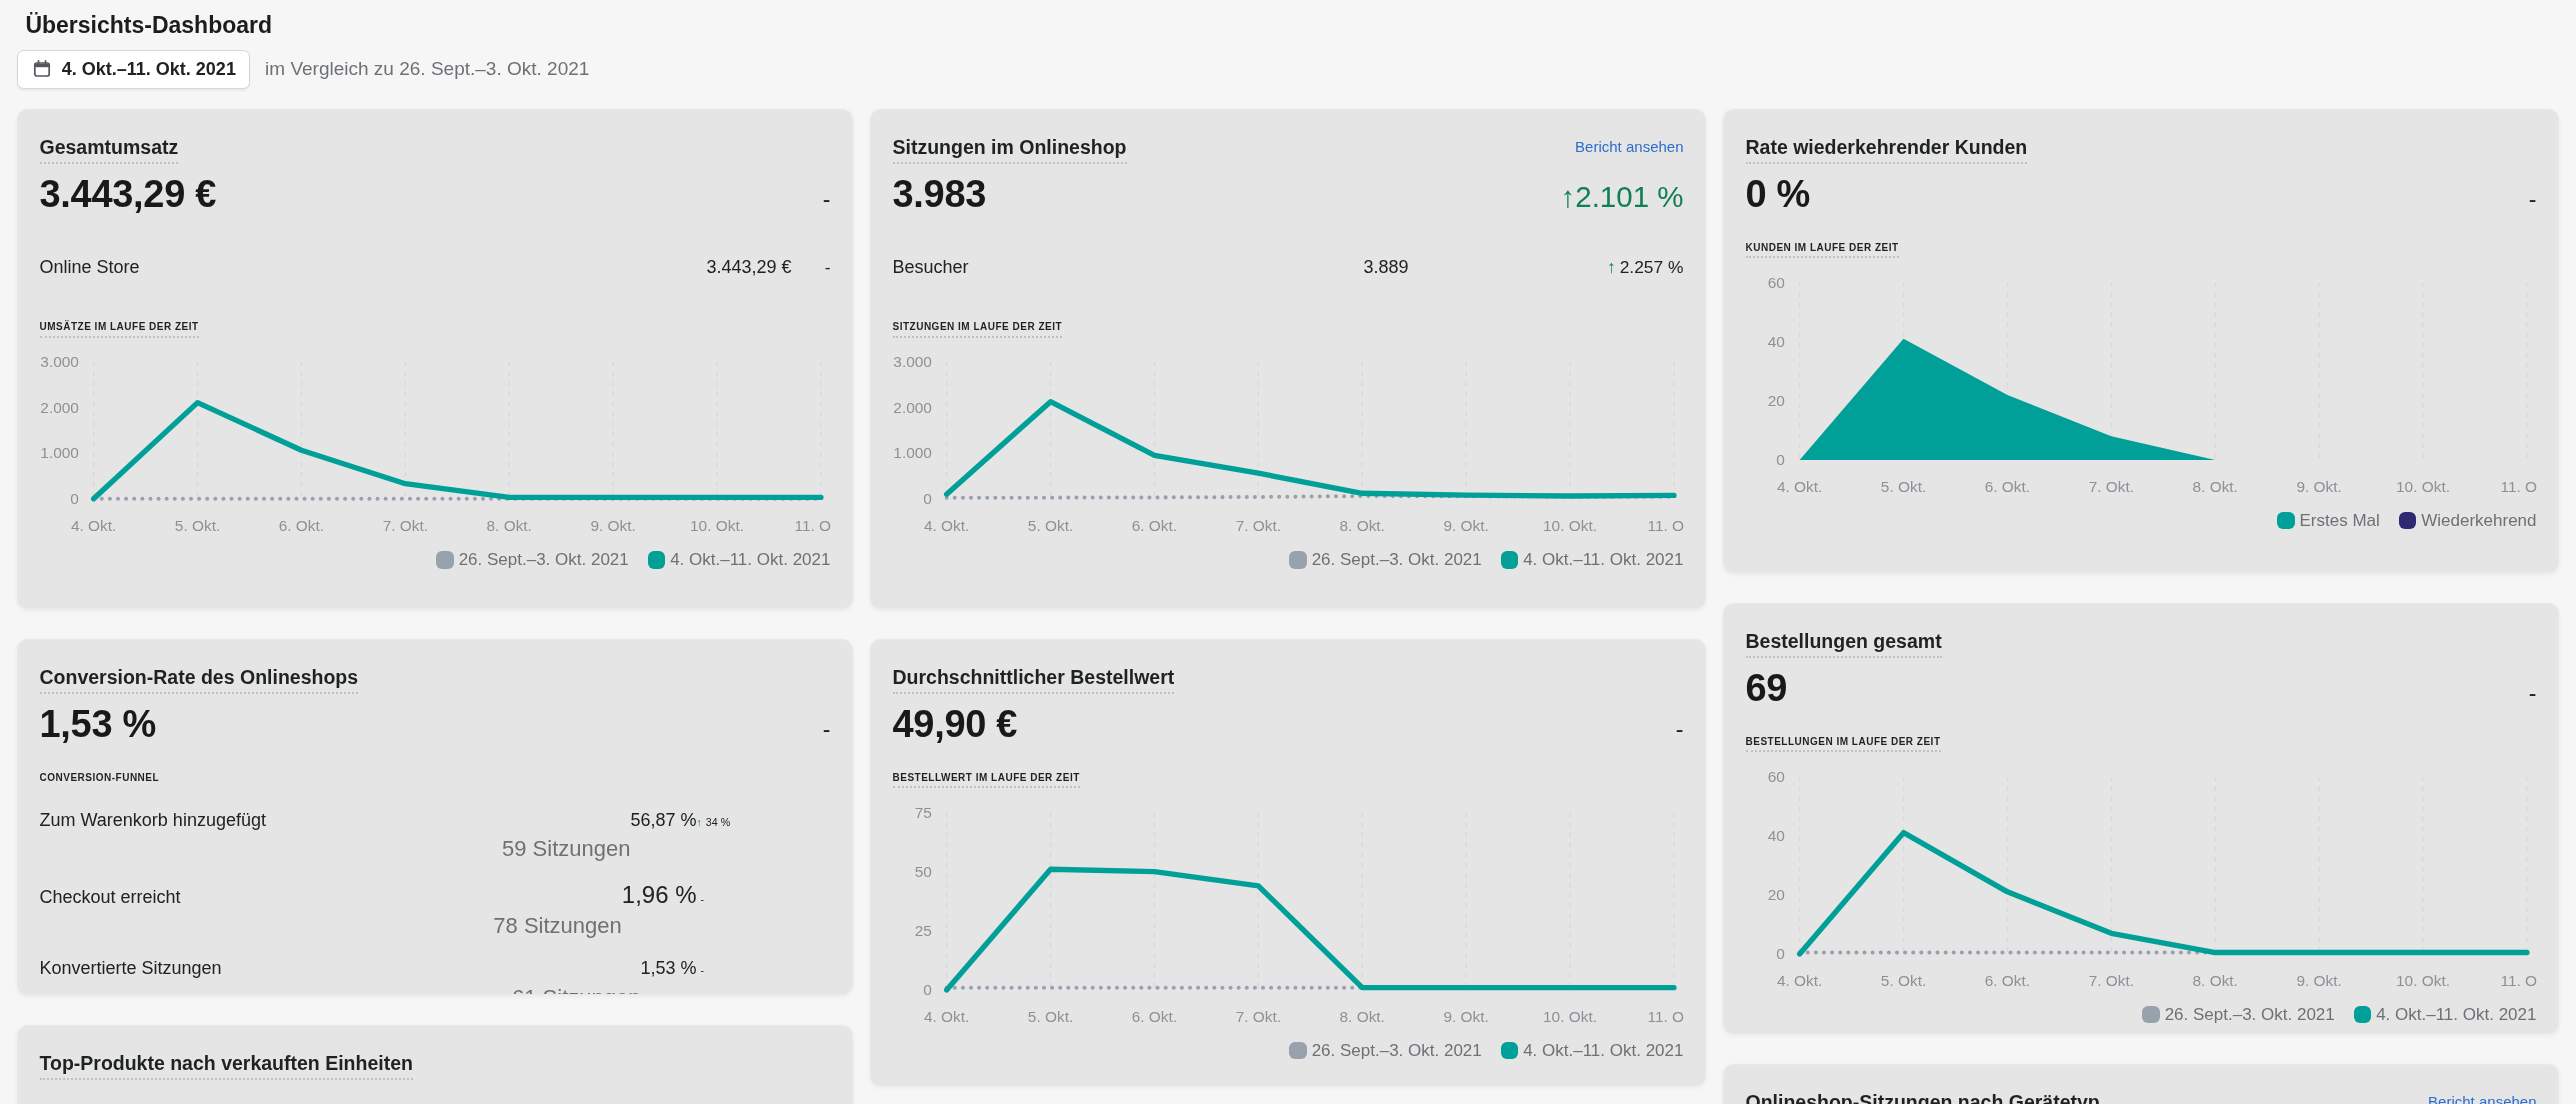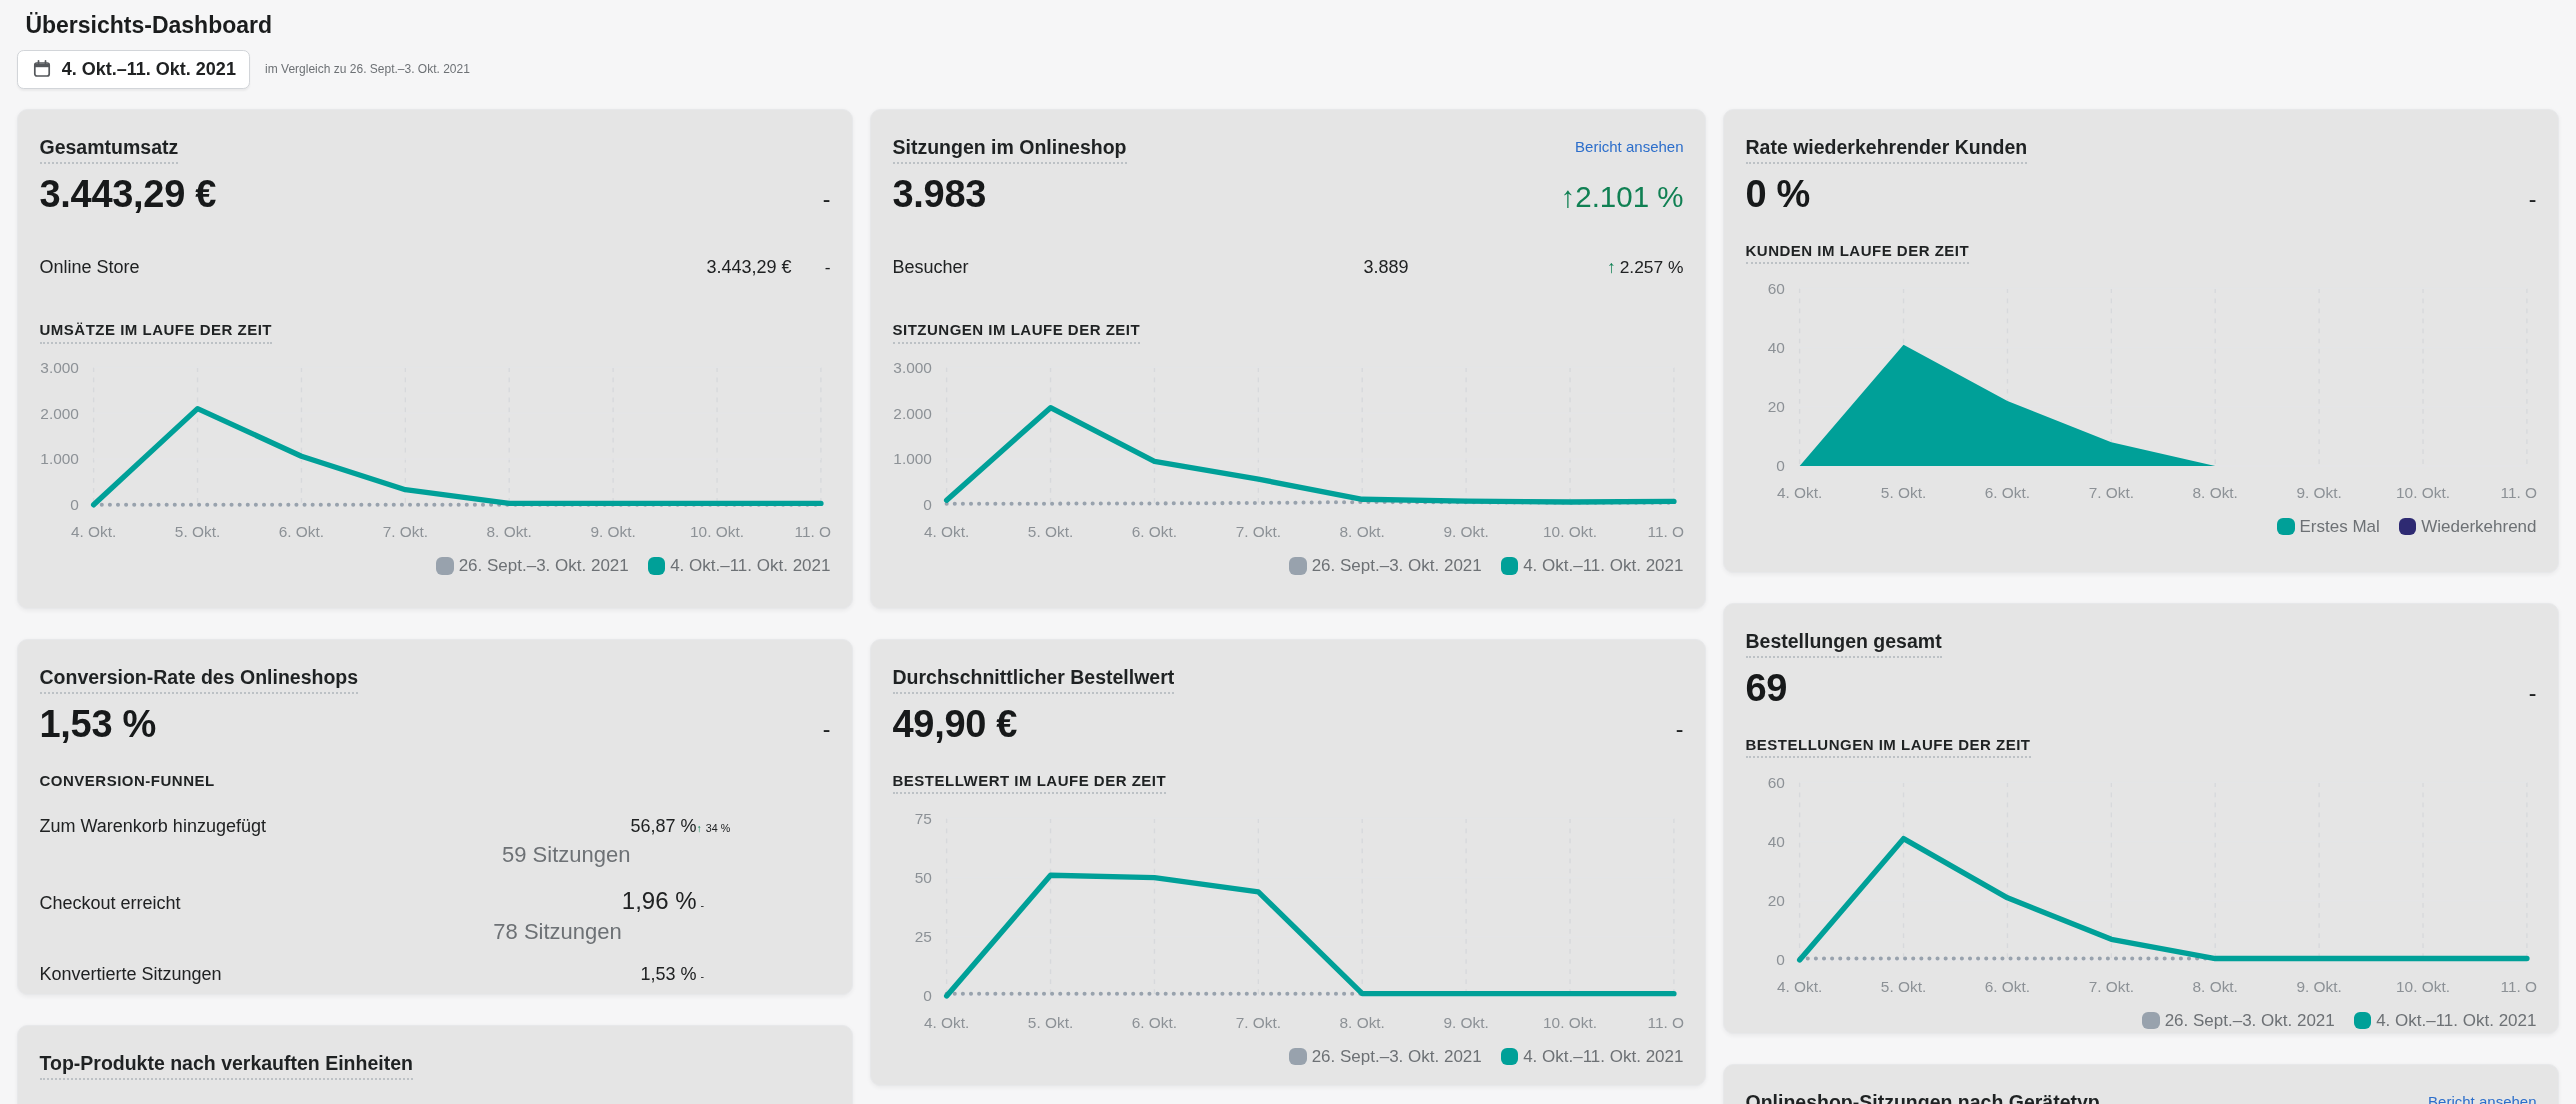--- a/index.html
+++ b/index.html
@@ -15,21 +15,21 @@
   .page-title{ font-size:23px; font-weight:700; color:#1a1c1d; margin-left:8px; }
   .controls{ display:flex; align-items:center; margin-top:10.7px; }
   .date-btn{
     display:inline-flex; align-items:center; gap:10px;
     background:#ffffff; border:1.3px solid #d2d5d9; border-radius:6.7px;
     padding:8px 13.4px; font-family:inherit;
     font-size:18px; font-weight:700; color:#202223;
     box-shadow:0 1.3px 2px rgba(0,0,0,0.05); cursor:pointer;
   }
   .date-btn svg{ display:block; }
-  .compare-label{ font-size:12px; color:#6d7175; margin-left:14.8px; }
+  .compare-label{ font-size:19px; color:#6d7175; margin-left:14.8px; }
 
   
   .grid{
     display:grid; grid-template-columns:repeat(3,1fr);
     column-gap:17px; margin:20px 17px 0 17px;
   }
   .col{ display:flex; flex-direction:column; gap:30px; min-width:0; }
 
   
   .card{
@@ -52,21 +52,21 @@
 
   .mrow{ display:grid; align-items:baseline; margin-bottom:43px; }
   .mrow.w-narrow{ grid-template-columns:1fr max-content 39px; }
   .mrow.w-wide{ grid-template-columns:1fr max-content 275px; }
   .mrow .lbl{ font-size:18px; color:#202223; }
   .mrow .val{ font-size:18px; color:#202223; text-align:right; }
   .mrow .chg{ font-size:17.4px; color:#202223; text-align:right; white-space:nowrap; }
   .chg .arrow{ color:#108053; margin-right:4px; }
   .sub{ font-size:22px; color:#6d7175; margin-top:5.4px;text-align:right; }
 
-  .section-label{ font-size:15px; font-weight:700; letter-spacing:0.5px; color:#1f2223; margin-bottom:20px; }
+  .section-label{ font-size:10px; font-weight:700; letter-spacing:0.5px; color:#1f2223; margin-bottom:20px; }
   .section-label .tt{ border-bottom:2px dotted #bcc1c5; padding-bottom:3.4px; }
 
   .funnel-rows{ margin-top:27px; }
   .funnel-row{ display:grid; grid-template-columns:1fr max-content 134px; align-items:baseline; margin-bottom:19px; }
 
   
   .chart{ width:100%; height:auto; display:block; }
   svg.chart text{ font-family:"Liberation Sans", sans-serif; font-size:23px; fill:#8c9196; }
   .chart-legend{ display:flex; justify-content:flex-end; align-items:center; gap:19px; margin-top:9.4px; }
   .legend-item{ display:flex; align-items:center; gap:5px; font-size:17px; color:#6d7175; }

